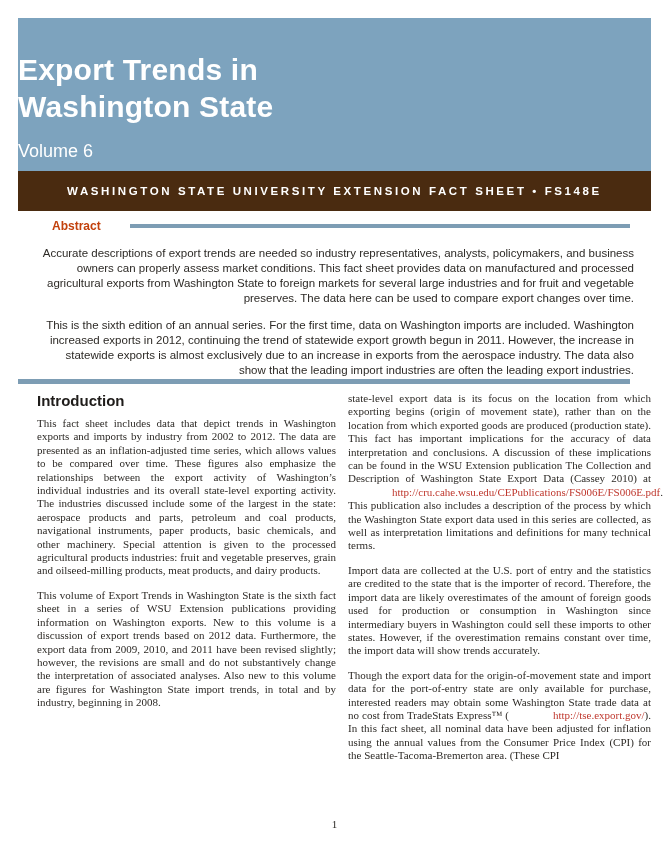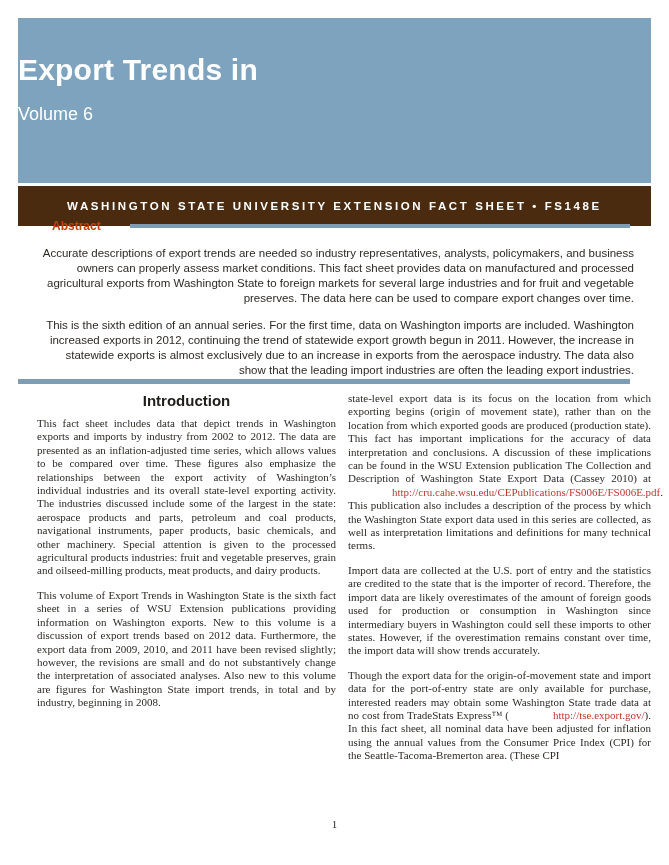--- a/index.html
+++ b/index.html
@@ -17,21 +17,21 @@
     margin-top:33px; font-family:"Liberation Sans", sans-serif;
     font-weight:bold; font-size:30px; line-height:37px; color:#ffffff;
     letter-spacing:0.2px;
   }
   .volume {
     margin-top:16px; font-family:"Liberation Sans", sans-serif;
     font-size:18px; color:#ffffff;
   }
   
   .banner {
-    position:absolute; left:18px; top:186px; width:633px; height:40px;
+    position:absolute; left:18px; top:171px; width:633px; height:40px;
     background:#4a2b10; display:flex; align-items:center; justify-content:center;
     font-family:"Liberation Sans", sans-serif; font-weight:bold;
     font-size:11.5px; letter-spacing:2.6px; color:#ffffff; white-space:nowrap;
   }
   
   .abstract { position:absolute; left:37px; top:218px; width:597px; }
   .abstract-head-row { display:flex; align-items:center; height:16px; }
   .abstract-heading {
     margin:15px; font-family:"Liberation Sans", sans-serif; font-weight:bold;
     font-size:12px; color:#c2410c;
@@ -43,21 +43,21 @@
   }
   
   .divider {
     position:absolute; left:18px; top:379px; width:612px; height:5px; background:#7d9db4;
   }
   
   .columns { position:absolute; left:37px; top:392px; width:614px; display:flex; gap:12px; }
   .col-left  { width:299px; }
   .col-right { width:303px; }
   .intro-heading {
-    margin:0 0 8px 0; text-align:center;
+    margin:0 0 8px 0; 
     font-family:"Liberation Sans", sans-serif; font-weight:bold;
     font-size:15px; color:#1f1c1a;
   }
   .col p {
     margin:0 0 11px 0; font-size:11px; line-height:13.4px;
     text-align:justify; hyphens:auto; -webkit-hyphens:auto; color:#2d2a26;
   }
   .italic { }
   .link { color:#bf382e;padding-left:44px; }
   .page-number {
@@ -66,20 +66,21 @@
   }
 </style>
 </head>
 <body>
 
 <div class="page">
 
   <header class="header-box">
     <div class="doc-title">
       <span>Export Trends in</span><br>
+      <span>Washington State</span>
     </div>
     <div class="volume">Volume 6</div>
   </header>
 
   <div class="banner">WASHINGTON STATE UNIVERSITY EXTENSION FACT SHEET  •  FS148E</div>
 
   <section class="abstract">
     <div class="abstract-head-row">
       <h2 class="abstract-heading">Abstract</h2>
       <div class="abstract-rule"></div>

